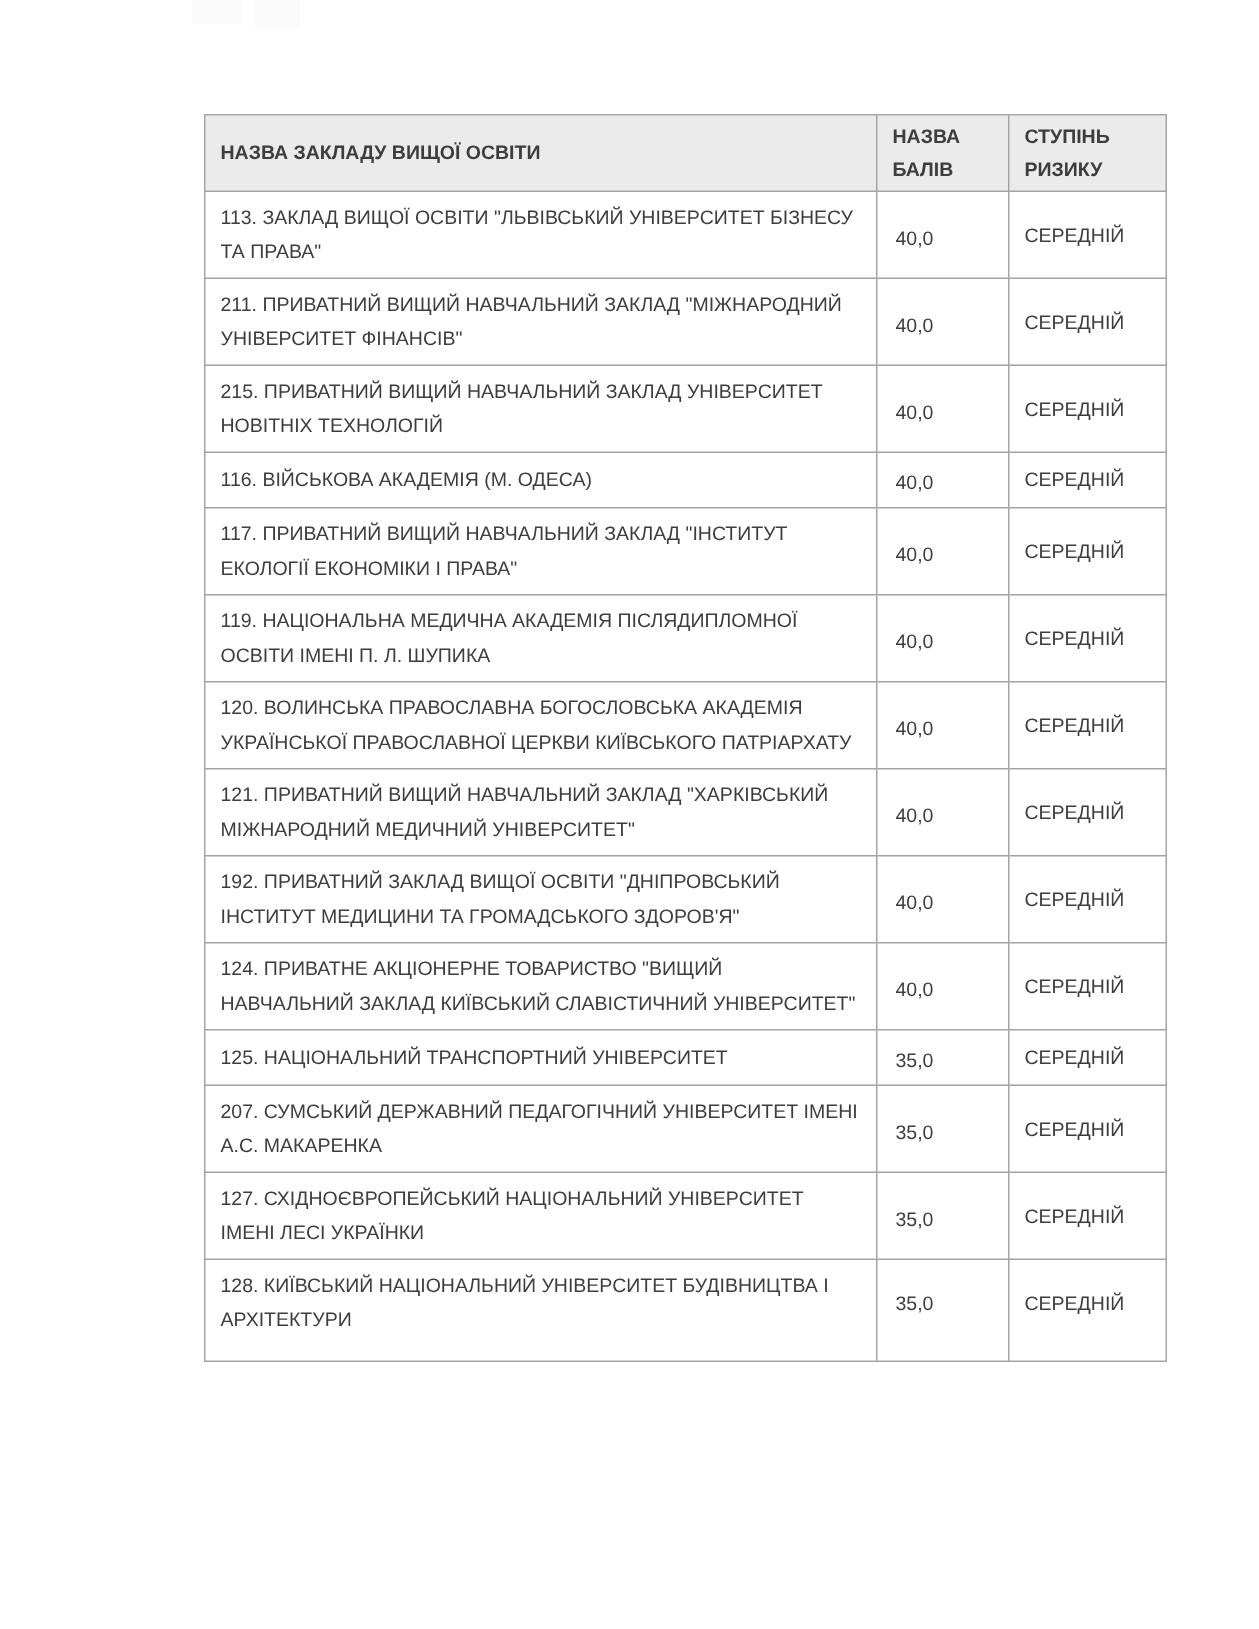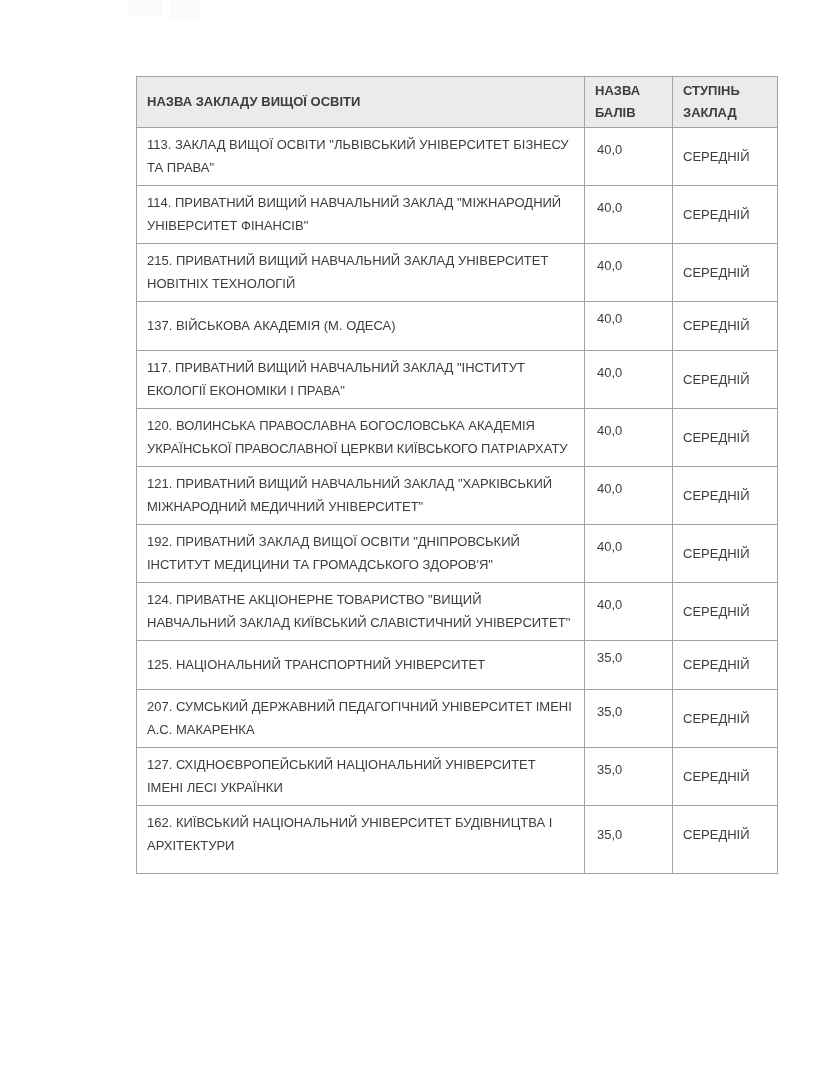--- a/index.html
+++ b/index.html
@@ -47,21 +47,21 @@
     background: #ebebeb;
     font-weight: bold;
     text-align: left;
     line-height: 22px;
     padding: 3px 8px 3px 10px;
     height: 50px;
   }
   .risk-table tbody tr { height: 37px; }
   .risk-table tbody td { line-height: 23px; }
   td.cell-name  { padding: 5px 10px 6px 10px; }
-  td.cell-score { padding: 5px 4px 20px 12px; }
+  td.cell-score { padding: 5px 4px 2px 12px; }
   td.cell-risk  { padding: 5px 4px 6px 10px; }
   .risk-table tbody tr:last-child td { padding-bottom: 16px; }
 </style>
 </head>
 <body>
 
 <div class="page">
 
   <div class="artifact a1"></div>
   <div class="artifact a2"></div>
@@ -69,46 +69,51 @@
   <table class="risk-table">
     <colgroup>
       <col class="c-name">
       <col class="c-score">
       <col class="c-risk">
     </colgroup>
     <thead>
       <tr>
         <th>НАЗВА ЗАКЛАДУ ВИЩОЇ ОСВІТИ</th>
         <th>НАЗВА БАЛІВ</th>
-        <th>СТУПІНЬ ЗАКЛАД</th>
+        <th>СТУПІНЬ РИЗИКУ</th>
       </tr>
     </thead>
     <tbody>
       <tr>
         <td class="cell-name">113. ЗАКЛАД ВИЩОЇ ОСВІТИ "ЛЬВІВСЬКИЙ УНІВЕРСИТЕТ БІЗНЕСУ ТА ПРАВА"</td>
         <td class="cell-score">40,0</td>
         <td class="cell-risk">СЕРЕДНІЙ</td>
       </tr>
       <tr>
-        <td class="cell-name">114. ПРИВАТНИЙ ВИЩИЙ НАВЧАЛЬНИЙ ЗАКЛАД "МІЖНАРОДНИЙ УНІВЕРСИТЕТ ФІНАНСІВ"</td>
+        <td class="cell-name">211. ПРИВАТНИЙ ВИЩИЙ НАВЧАЛЬНИЙ ЗАКЛАД "МІЖНАРОДНИЙ УНІВЕРСИТЕТ ФІНАНСІВ"</td>
         <td class="cell-score">40,0</td>
         <td class="cell-risk">СЕРЕДНІЙ</td>
       </tr>
       <tr>
         <td class="cell-name">215. ПРИВАТНИЙ ВИЩИЙ НАВЧАЛЬНИЙ ЗАКЛАД УНІВЕРСИТЕТ НОВІТНІХ ТЕХНОЛОГІЙ</td>
         <td class="cell-score">40,0</td>
         <td class="cell-risk">СЕРЕДНІЙ</td>
       </tr>
       <tr>
-        <td class="cell-name">137. ВІЙСЬКОВА АКАДЕМІЯ (М. ОДЕСА)</td>
+        <td class="cell-name">116. ВІЙСЬКОВА АКАДЕМІЯ (М. ОДЕСА)</td>
         <td class="cell-score">40,0</td>
         <td class="cell-risk">СЕРЕДНІЙ</td>
       </tr>
       <tr>
         <td class="cell-name">117. ПРИВАТНИЙ ВИЩИЙ НАВЧАЛЬНИЙ ЗАКЛАД "ІНСТИТУТ ЕКОЛОГІЇ ЕКОНОМІКИ І ПРАВА"</td>
+        <td class="cell-score">40,0</td>
+        <td class="cell-risk">СЕРЕДНІЙ</td>
+      </tr>
+      <tr>
+        <td class="cell-name">119. НАЦІОНАЛЬНА МЕДИЧНА АКАДЕМІЯ ПІСЛЯДИПЛОМНОЇ ОСВІТИ ІМЕНІ П. Л. ШУПИКА</td>
         <td class="cell-score">40,0</td>
         <td class="cell-risk">СЕРЕДНІЙ</td>
       </tr>
       <tr>
         <td class="cell-name">120. ВОЛИНСЬКА ПРАВОСЛАВНА БОГОСЛОВСЬКА АКАДЕМІЯ УКРАЇНСЬКОЇ ПРАВОСЛАВНОЇ ЦЕРКВИ КИЇВСЬКОГО ПАТРІАРХАТУ</td>
         <td class="cell-score">40,0</td>
         <td class="cell-risk">СЕРЕДНІЙ</td>
       </tr>
       <tr>
         <td class="cell-name">121. ПРИВАТНИЙ ВИЩИЙ НАВЧАЛЬНИЙ ЗАКЛАД "ХАРКІВСЬКИЙ МІЖНАРОДНИЙ МЕДИЧНИЙ УНІВЕРСИТЕТ"</td>
@@ -134,20 +139,20 @@
         <td class="cell-name">207. СУМСЬКИЙ ДЕРЖАВНИЙ ПЕДАГОГІЧНИЙ УНІВЕРСИТЕТ ІМЕНІ А.С. МАКАРЕНКА</td>
         <td class="cell-score">35,0</td>
         <td class="cell-risk">СЕРЕДНІЙ</td>
       </tr>
       <tr>
         <td class="cell-name">127. СХІДНОЄВРОПЕЙСЬКИЙ НАЦІОНАЛЬНИЙ УНІВЕРСИТЕТ ІМЕНІ ЛЕСІ УКРАЇНКИ</td>
         <td class="cell-score">35,0</td>
         <td class="cell-risk">СЕРЕДНІЙ</td>
       </tr>
       <tr>
-        <td class="cell-name">162. КИЇВСЬКИЙ НАЦІОНАЛЬНИЙ УНІВЕРСИТЕТ БУДІВНИЦТВА І АРХІТЕКТУРИ</td>
+        <td class="cell-name">128. КИЇВСЬКИЙ НАЦІОНАЛЬНИЙ УНІВЕРСИТЕТ БУДІВНИЦТВА І АРХІТЕКТУРИ</td>
         <td class="cell-score">35,0</td>
         <td class="cell-risk">СЕРЕДНІЙ</td>
       </tr>
     </tbody>
   </table>
 
 </div>
 
 </body></html>

